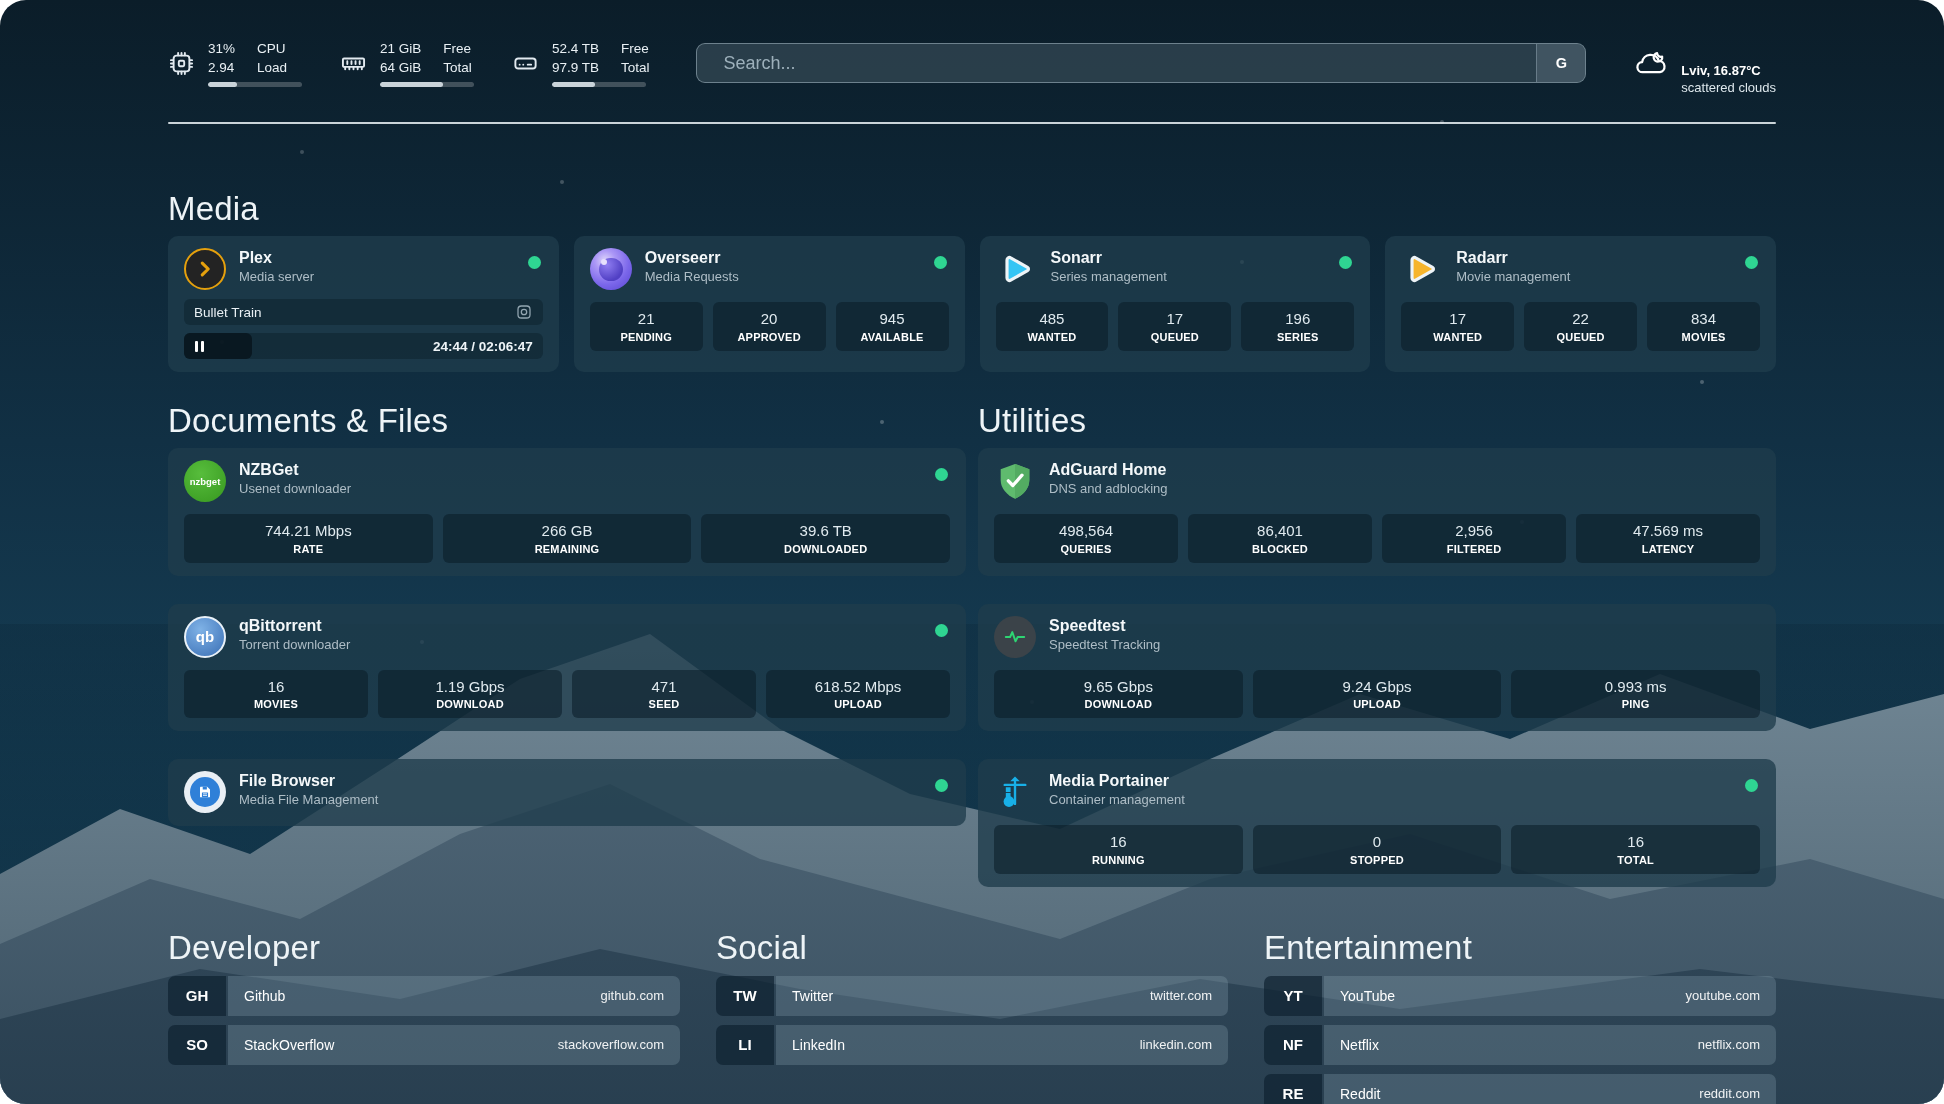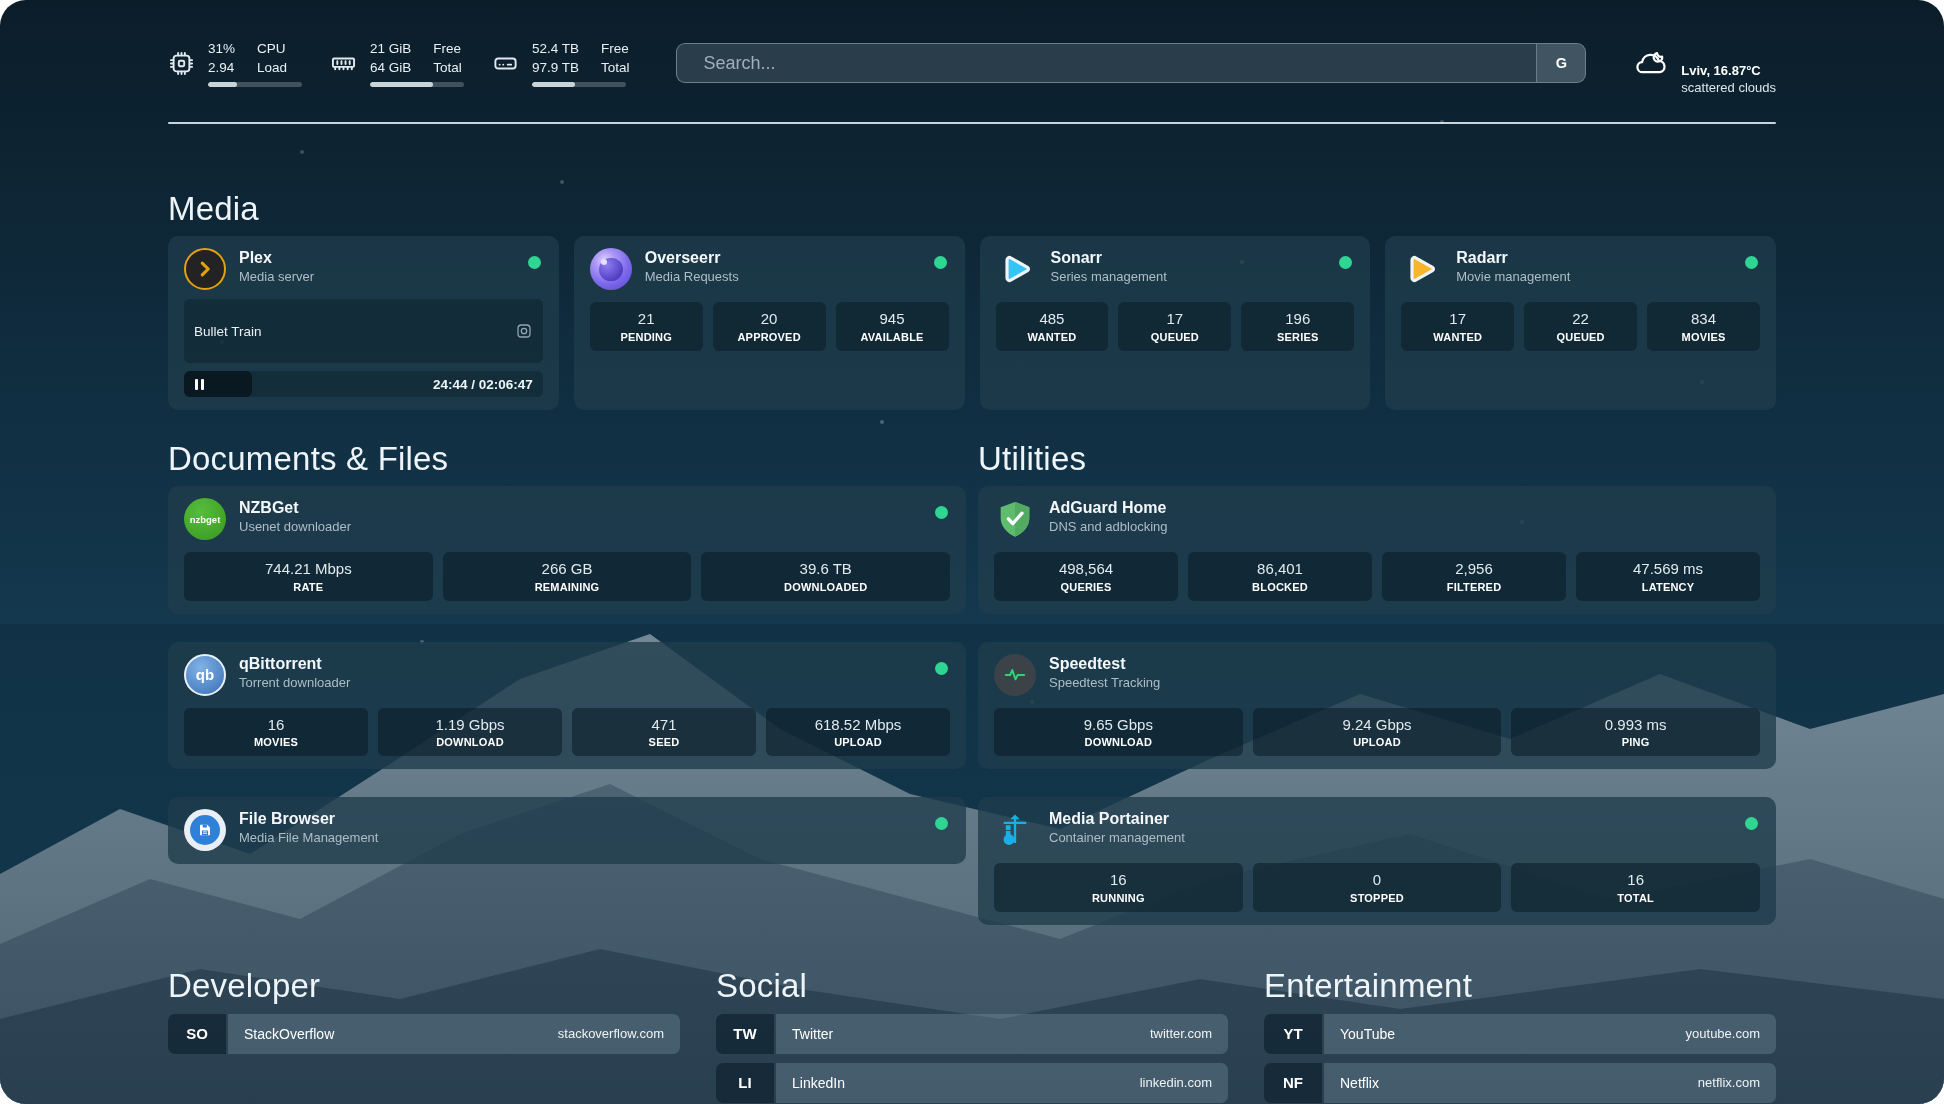--- a/index.html
+++ b/index.html
@@ -12,21 +12,21 @@
   .specks{position:absolute;top:0;left:0;width:4px;height:4px;border-radius:50%;background:rgba(255,255,255,.5);
     box-shadow:220px 340px 0 rgba(255,255,255,.30),560px 180px 0 rgba(255,255,255,.22),
     880px 420px 0 rgba(255,255,255,.25),1240px 260px 0 rgba(255,255,255,.28),
     1520px 520px 0 rgba(255,255,255,.22),420px 640px 0 rgba(255,255,255,.25),
     1030px 700px 0 rgba(255,255,255,.2),1700px 380px 0 rgba(255,255,255,.25),
     300px 150px 0 rgba(255,255,255,.2),1440px 120px 0 rgba(255,255,255,.22);}
   .content{position:relative;padding:30px 168px 0;box-sizing:border-box;height:100%;}
 
   
   .topbar{display:flex;align-items:center;}
-  .resources{display:flex;gap:28px;align-items:center;}
+  .resources{display:flex;gap:38px;align-items:center;}
   .res{display:flex;gap:13px;align-items:center;}
   .res-icon{width:27px;height:27px;color:#e2eaf0;flex:none;}
   .res-icon svg{width:100%;height:100%;}
   .res-data{display:flex;flex-direction:column;}
   .res-cols{display:flex;gap:22px;}
   .res-col{display:flex;flex-direction:column;}
   .res-col span{font-size:13.5px;color:#e9f0f4;line-height:1.4;white-space:nowrap;}
   .res-bar{margin-top:4px;height:5px;width:94px;background:rgba(255,255,255,.22);border-radius:3px;overflow:hidden;}
   .res-fill{height:100%;background:#c9d3d9;border-radius:3px;}
   .searchbar{flex:1;margin:0 46px;display:flex;height:38px;background:rgba(45,66,79,.88);
@@ -53,21 +53,21 @@
   .svc-text{display:flex;flex-direction:column;}
   .svc-name{font-size:16px;font-weight:700;color:#f4f8fa;line-height:1.25;}
   .svc-desc{font-size:13px;color:#aebdc6;margin-top:1px;}
   .dot{position:absolute;top:8px;right:2px;width:13px;height:13px;border-radius:50%;background:#2fd592;}
   .stats{display:flex;gap:10px;margin-top:12px;}
   .stat{flex:1;background:rgba(10,28,39,.55);border-radius:6px;text-align:center;padding:7px 4px 8px;}
   .stat-v{font-size:15px;color:#e0eaef;line-height:1.3;white-space:nowrap;}
   .stat-l{font-size:11px;font-weight:700;color:#fff;margin-top:2px;letter-spacing:.2px;}
 
   
-  .plex-np{margin-top:9px;background:rgba(10,28,39,.42);border-radius:6px;padding:12px 10px;height:40px;
+  .plex-np{margin-top:9px;background:rgba(10,28,39,.42);border-radius:6px;padding:0 10px;height:26px;
     display:flex;align-items:center;justify-content:space-between;font-size:13.5px;color:#e9f0f4;}
   .np-icon{width:18px;height:18px;color:#93a6b1;}
   .np-icon svg{width:100%;height:100%;}
   .plex-progress{margin-top:8px;background:rgba(10,28,39,.42);border-radius:6px;height:26px;position:relative;
     display:flex;align-items:center;justify-content:flex-end;padding-right:10px;font-size:13.5px;font-weight:600;color:#eef4f7;}
   .plex-fill{position:absolute;left:0;top:0;bottom:0;border-radius:6px;background:rgba(5,16,23,.72);
     display:flex;align-items:center;padding-left:11px;box-sizing:border-box;}
   .pause{display:flex;gap:3px;cursor:pointer;}
   .pause i{display:block;width:3px;height:11px;background:#fff;border-radius:1px;}
 
@@ -534,20 +534,27 @@
         </div>
       </div>
     </div>
 
     <div class="bm-grid">
 
       <div>
         <h2 class="section-title">Developer</h2>
         <div class="bm-list">
           <div class="bm-row">
+            <span class="bm-abbr">GH</span>
+            <span class="bm-body">
+              <span class="bm-name">Github</span>
+              <span class="bm-domain">github.com</span>
+            </span>
+          </div>
+          <div class="bm-row">
             <span class="bm-abbr">SO</span>
             <span class="bm-body">
               <span class="bm-name">StackOverflow</span>
               <span class="bm-domain">stackoverflow.com</span>
             </span>
           </div>
         </div>
       </div>
 
       <div>

